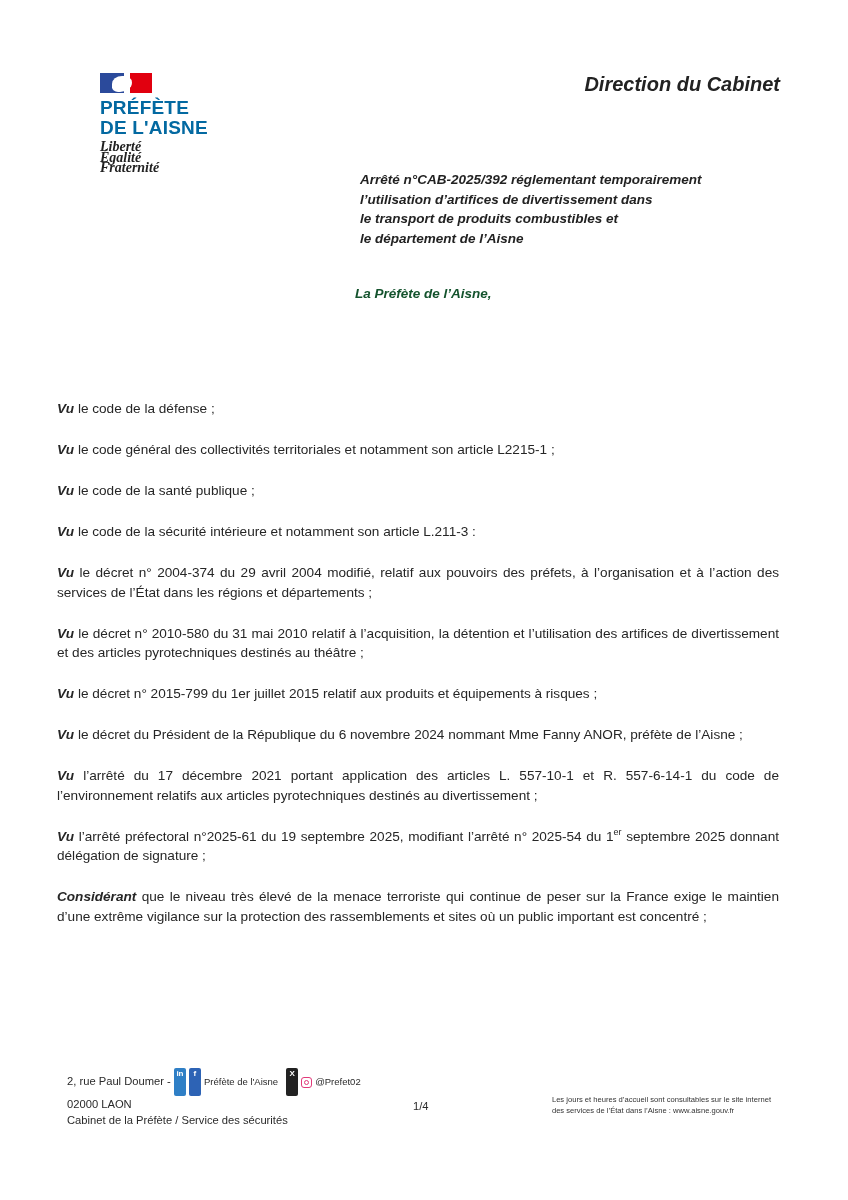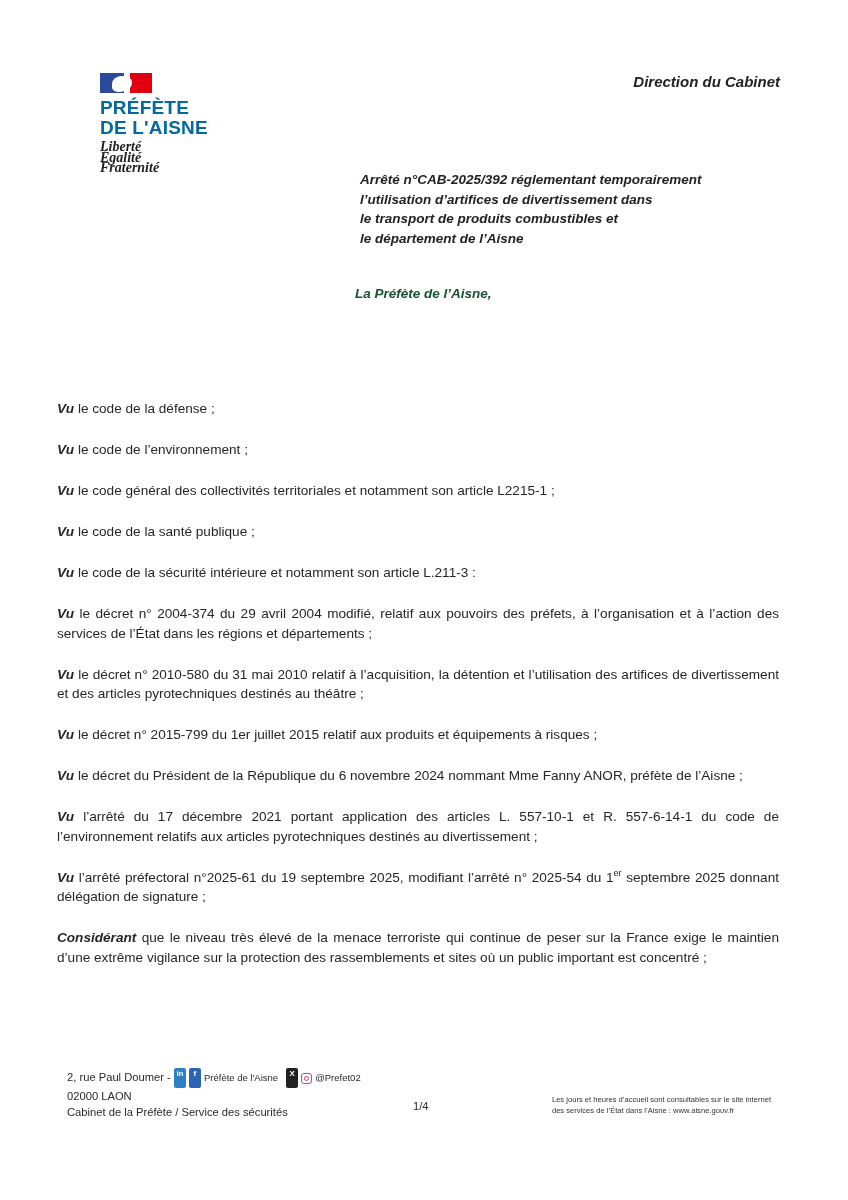--- a/index.html
+++ b/index.html
@@ -17,21 +17,21 @@
     .flag .mari { position: absolute; left: 12px; top: 4px; width: 20px; height: 16px; background: #fff; border-radius: 50% 40% 60% 30%; }
     .logo-title {
       margin-top: 4px; font-weight: bold; font-size: 19px; line-height: 20px; letter-spacing: 0.2px; color: #0369a1;
     }
     .motto {
       margin-top: 4px; font-family: "Liberation Serif", serif; font-style: italic; font-weight: bold;
       font-size: 14px; line-height: 10.5px; color: #222;
     }
 
     .direction {
-      right: 68px; top: 73px; font-weight: bold; font-style: italic; font-size: 15px; color: #222;
+      right: 68px; top: 73px; font-weight: bold; font-style: italic; font-size: 20px; color: #222;
     }
 
     .arrete-title {
       left: 360px; top: 170px; width: 440px; text-align: left;
       font-weight: bold; font-style: italic; font-size: 13.5px; line-height: 19.5px; color: #222;
     }
 
     .prefete-line {
       left: 355px; top: 286px; font-weight: bold; font-style: italic; font-size: 13.5px; color: #14532d;
     }
@@ -42,21 +42,21 @@
     }
     .para { margin: 0 0 21.4px 0; text-align: justify; }
     .kw { font-weight: bold; font-style: italic; }
     sup { font-size: 9px; line-height: 0; }
 
     
     .footer-left {
       left: 67px; top: 1068px; font-size: 11.2px; line-height: 16px; color: #2a2a2a;
     }
     .social { display: inline-flex; align-items: center; gap: 3px; vertical-align: middle; font-size: 9.5px; }
-    .ico { display: inline-block; width: 12px; height: 20px; border-radius: 2px; color: #fff;
+    .ico { display: inline-block; width: 12px; height: 28px; border-radius: 2px; color: #fff;
       font-size: 8px; font-weight: bold; line-height: 12px; text-align: center; }
     .ico.li { background: #2f7fc6; }
     .ico.fb { background: #2d63b5; }
     .ico.x  { background: #222; margin-left: 5px; }
     .ico.ig { background: #fff; border: 1.5px solid #e23a7a; width: 9px; height: 9px; border-radius: 3px; position: relative; }
     .ico.ig::after { content: ""; position: absolute; left: 2px; top: 2px; width: 3px; height: 3px; border: 1px solid #e23a7a; border-radius: 50%; }
     .page-num { left: 413px; top: 1100px; font-size: 11.2px; color: #2a2a2a; }
     .footer-right {
       right: 77px; top: 1094px; text-align: left; font-size: 7.6px; line-height: 11px; color: #333;
     }
@@ -87,21 +87,20 @@
   <div>Arrêté n°CAB-2025/392 réglementant temporairement</div>
   <div>l’utilisation d’artifices de divertissement dans</div>
   <div>le transport de produits combustibles et</div>
   <div>le département de l’Aisne</div>
 </div>
 
 <div class="abs prefete-line">La Préfète de l’Aisne,</div>
 
 <div class="abs body-text">
   <p class="para"><span class="kw">Vu</span><span> le code de la défense ;</span></p>
-  <p class="para"><span class="kw">Vu</span><span> le code de l’environnement ;</span></p>
   <p class="para"><span class="kw">Vu</span><span> le code général des collectivités territoriales et notamment son article L2215-1 ;</span></p>
   <p class="para"><span class="kw">Vu</span><span> le code de la santé publique ;</span></p>
   <p class="para"><span class="kw">Vu</span><span> le code de la sécurité intérieure et notamment son article L.211-3 :</span></p>
   <p class="para"><span class="kw">Vu</span><span> le décret n° 2004-374 du 29 avril 2004 modifié, relatif aux pouvoirs des préfets, à l’organisation et à l’action des services de l’État dans les régions et départements ;</span></p>
   <p class="para"><span class="kw">Vu</span><span> le décret n° 2010-580 du 31 mai 2010 relatif à l’acquisition, la détention et l’utilisation des artifices de divertissement et des articles pyrotechniques destinés au théâtre ;</span></p>
   <p class="para"><span class="kw">Vu</span><span> le décret n° 2015-799 du 1er juillet 2015 relatif aux produits et équipements à risques ;</span></p>
   <p class="para"><span class="kw">Vu</span><span> le décret du Président de la République du 6 novembre 2024 nommant Mme Fanny ANOR, préfète de l’Aisne ;</span></p>
   <p class="para"><span class="kw">Vu</span><span> l’arrêté du 17 décembre 2021 portant application des articles L. 557-10-1 et R. 557-6-14-1 du code de l’environnement relatifs aux articles pyrotechniques destinés au divertissement ;</span></p>
   <p class="para"><span class="kw">Vu</span><span> l’arrêté préfectoral n°2025-61 du 19 septembre 2025, modifiant l’arrêté n° 2025-54 du 1</span><sup>er</sup><span> septembre 2025 donnant délégation de signature ;</span></p>
   <p class="para"><span class="kw">Considérant</span><span> que le niveau très élevé de la menace terroriste qui continue de peser sur la France exige le maintien d’une extrême vigilance sur la protection des rassemblements et sites où un public important est concentré ;</span></p>

